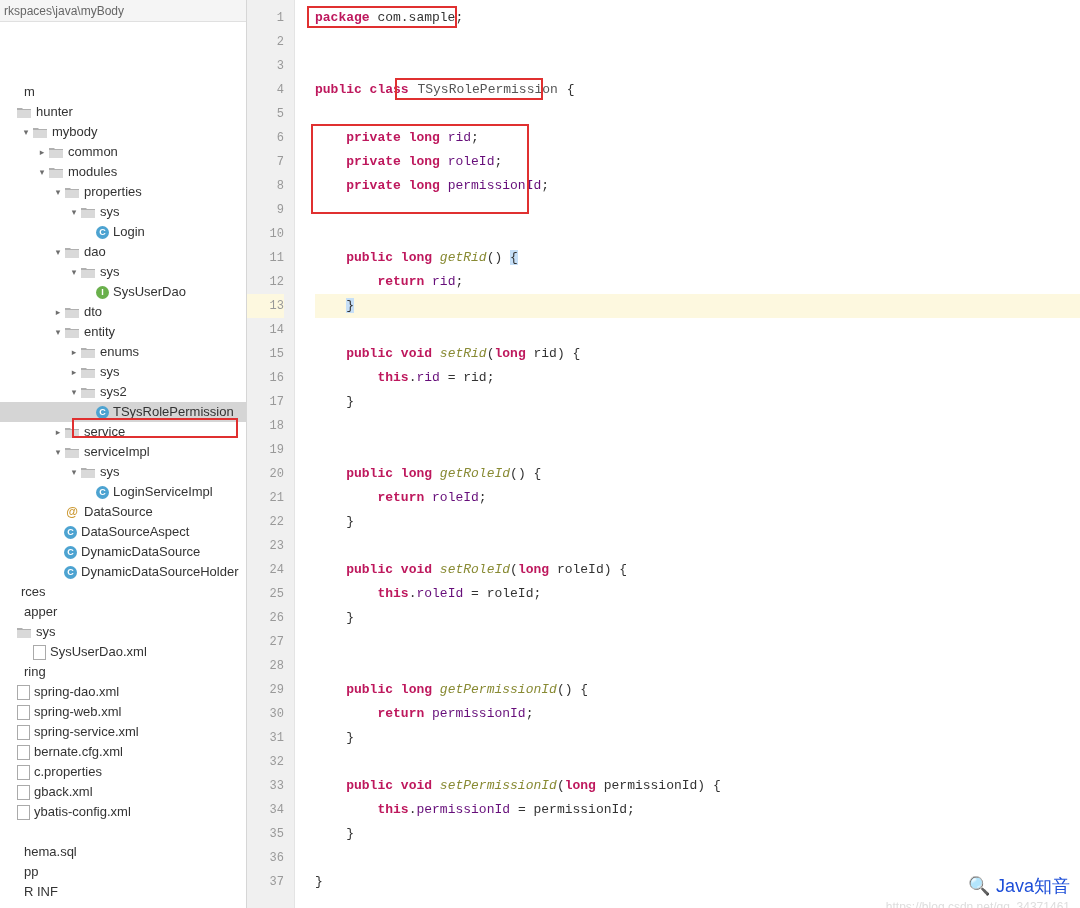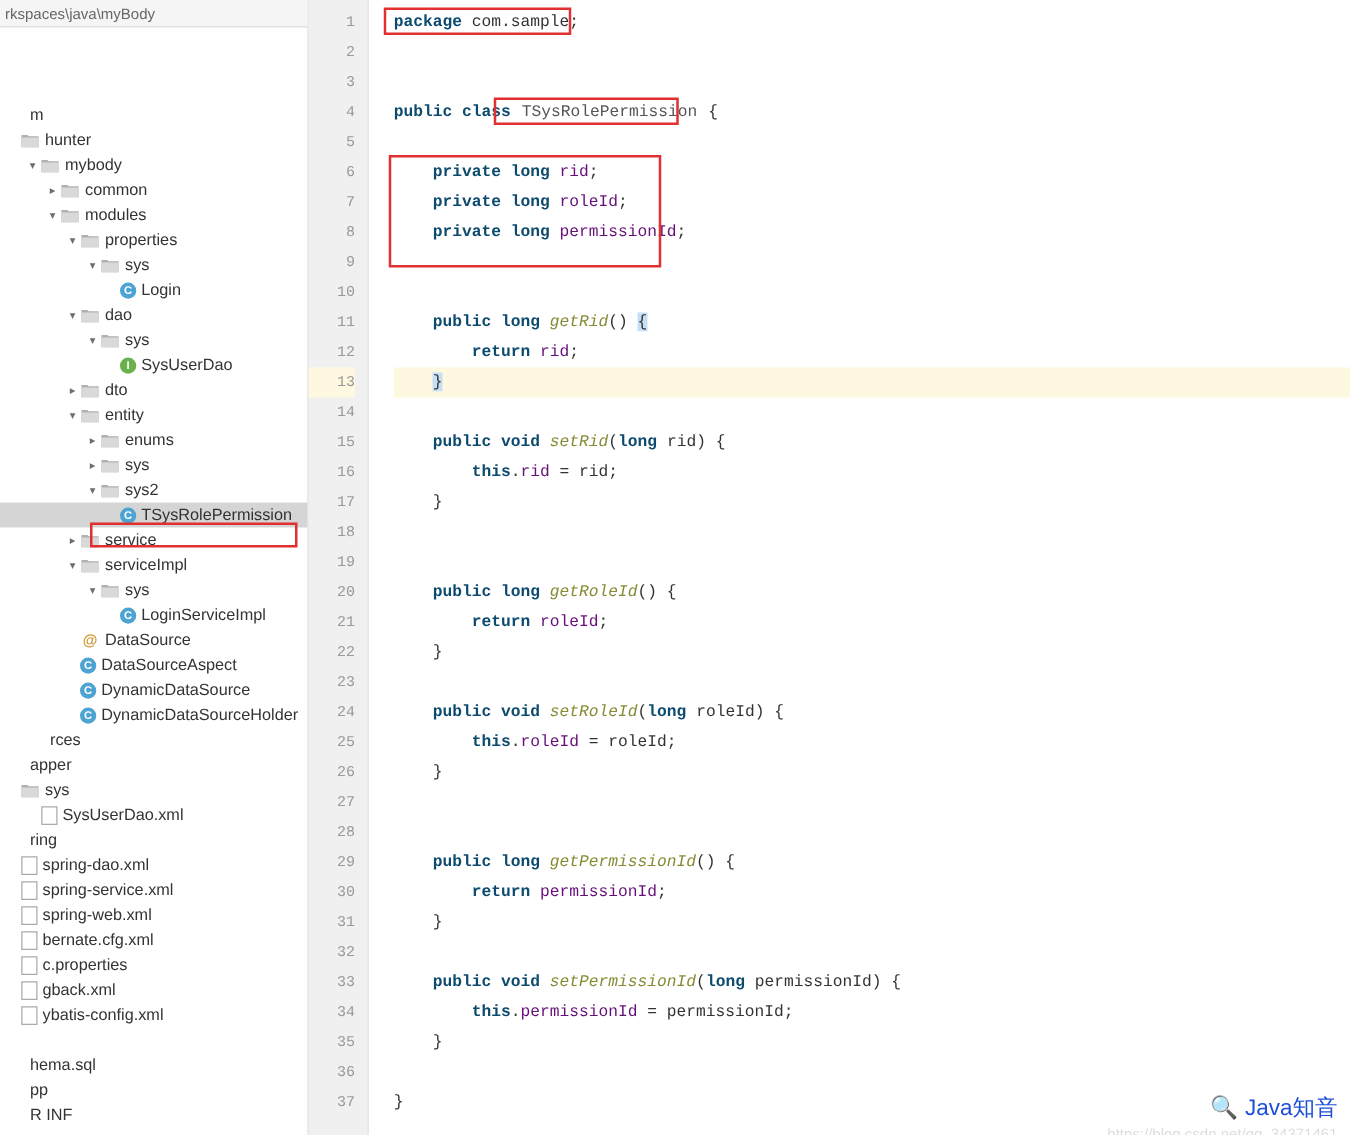--- a/index.html
+++ b/index.html
@@ -113,21 +113,21 @@
     font-size: 12px;
   }
   .gutter div { height: 24px; }
   .code {
     flex: 1;
     padding: 6px 0 0 20px;
     line-height: 24px;
     position: relative;
   }
   .code .line { height: 24px; white-space: pre; }
-  .kw { color: #0c4a6e; font-weight: bold; }
+  .kw { color: #be185d; font-weight: bold; }
   .mname { color: #888a33; font-style: italic; }
   .field { color: #660e7a; font-weight: normal; }
   .clsName { color: #555; border:1px solid transparent;}
   .caret-line { background: #fdf8df; }
   .brace-hl { background:#c6dff7; }
   
   .watermark {
     position:absolute; right:10px; bottom:10px;
     color:#1d4ed8; font-size:18px;
     font-family:"Segoe UI",Arial,sans-serif;
@@ -345,64 +345,64 @@
         <div class="row" style="padding-left: 52px;">
           <span class="chevron blank">▸</span>
           <span class="icon cls">C</span>
           <span class="label">DynamicDataSource</span>
         </div>
         <div class="row" style="padding-left: 52px;">
           <span class="chevron blank">▸</span>
           <span class="icon cls">C</span>
           <span class="label">DynamicDataSourceHolder</span>
         </div>
+        <div class="row" style="padding-left: 1px;">
+          <span class="chevron blank">▸</span>
+          <span class="icon " style="width: 4px;"></span>
+          <span class="label">rces</span>
+        </div>
+        <div class="row" style="padding-left: 4px;">
+          <span class="chevron blank">▸</span>
+          <span class="icon " style="width: 4px;"></span>
+          <span class="label">apper</span>
+        </div>
+        <div class="row" style="padding-left: 4px;">
+          <span class="chevron blank">▸</span>
+          <span class="icon folder">
+            <svg viewBox="0 0 14 11">
+              <path fill="#b0b0b0" d="M0 1h5l1 1h8v9H0z"></path>
+              <path fill="#d9d9d9" d="M0 3h14v8H0z"></path>
+            </svg>
+          </span>
+          <span class="label">sys</span>
+        </div>
         <div class="row" style="padding-left: 20px;">
           <span class="chevron blank">▸</span>
-          <span class="icon " style="width: 4px;"></span>
-          <span class="label">rces</span>
-        </div>
-        <div class="row" style="padding-left: 4px;">
-          <span class="chevron blank">▸</span>
-          <span class="icon " style="width: 4px;"></span>
-          <span class="label">apper</span>
-        </div>
-        <div class="row" style="padding-left: 4px;">
-          <span class="chevron blank">▸</span>
-          <span class="icon folder">
-            <svg viewBox="0 0 14 11">
-              <path fill="#b0b0b0" d="M0 1h5l1 1h8v9H0z"></path>
-              <path fill="#d9d9d9" d="M0 3h14v8H0z"></path>
-            </svg>
-          </span>
-          <span class="label">sys</span>
-        </div>
-        <div class="row" style="padding-left: 20px;">
-          <span class="chevron blank">▸</span>
           <span class="icon xml"></span>
           <span class="label">SysUserDao.xml</span>
         </div>
         <div class="row" style="padding-left: 4px;">
           <span class="chevron blank">▸</span>
           <span class="icon " style="width: 4px;"></span>
           <span class="label">ring</span>
         </div>
         <div class="row" style="padding-left: 4px; align-items: center;">
           <span class="chevron blank">▸</span>
           <span class="icon xml"></span>
           <span class="label">spring-dao.xml</span>
         </div>
         <div class="row" style="padding-left: 4px;">
           <span class="chevron blank">▸</span>
           <span class="icon xml"></span>
+          <span class="label">spring-web.xml</span>
+        </div>
+        <div class="row" style="padding-left: 4px;">
+          <span class="chevron blank">▸</span>
+          <span class="icon xml"></span>
           <span class="label">spring-service.xml</span>
-        </div>
-        <div class="row" style="padding-left: 4px;">
-          <span class="chevron blank">▸</span>
-          <span class="icon xml"></span>
-          <span class="label">spring-web.xml</span>
         </div>
         <div class="row" style="padding-left: 4px;">
           <span class="chevron blank">▸</span>
           <span class="icon xml"></span>
           <span class="label">bernate.cfg.xml</span>
         </div>
         <div class="row" style="padding-left: 4px;">
           <span class="chevron blank">▸</span>
           <span class="icon xml"></span>
           <span class="label">c.properties</span>

